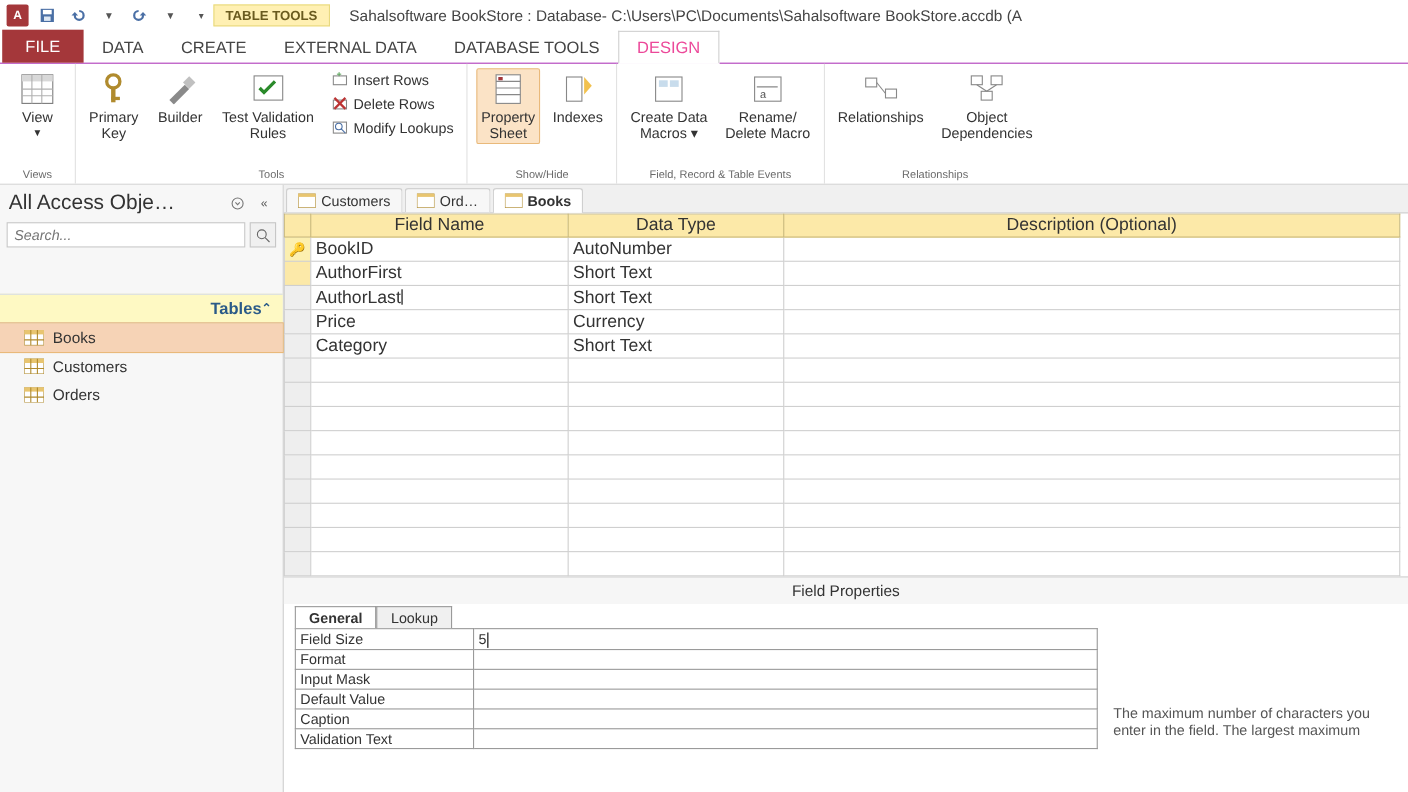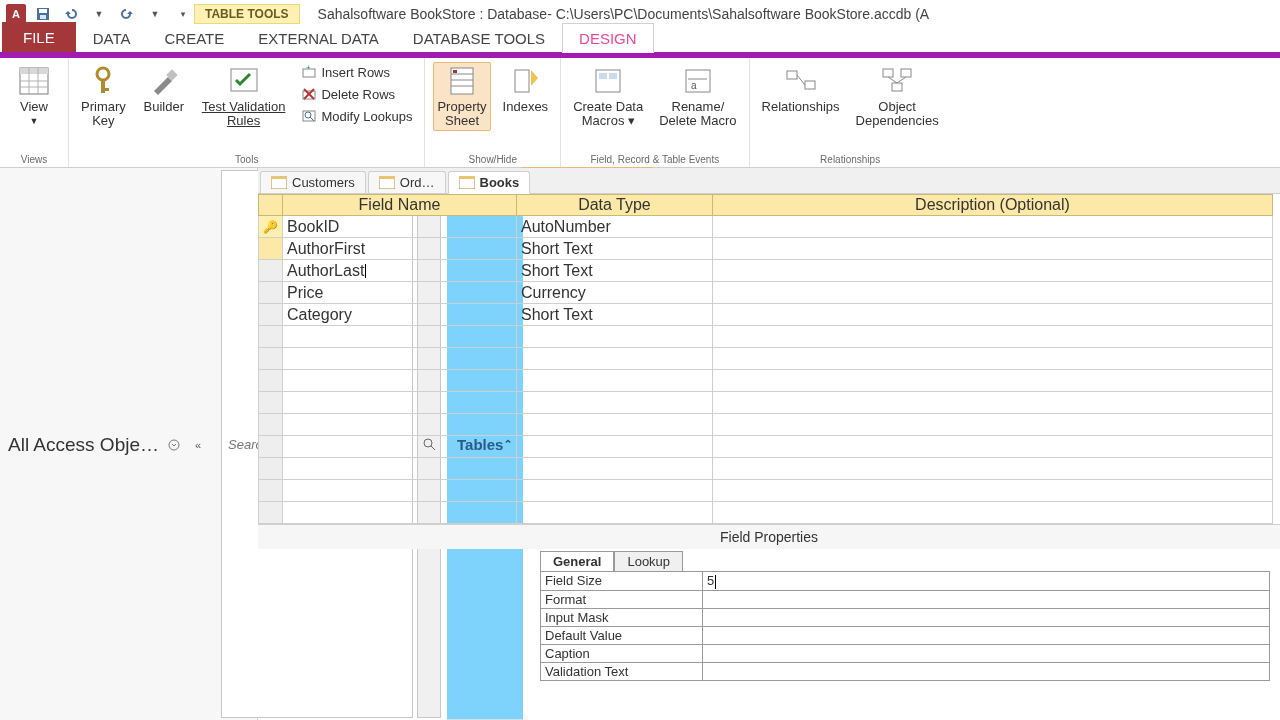--- a/index.html
+++ b/index.html
@@ -9,48 +9,48 @@
 .titlebar { height: 28px; background: #fff; display: flex; align-items: center; }
 .tb-left { display: flex; align-items: center; gap: 6px; padding-left: 6px; }
 .app-ico { width: 20px; height: 20px; background: #a4373a; border-radius: 2px; display:flex; align-items:center; justify-content:center; color:#fff; font-weight:bold; font-size:11px;}
 .qat-btn { width: 22px; height: 22px; display:flex; align-items:center; justify-content:center; color:#555; cursor:pointer;}
 .qat-btn svg { width:16px; height:16px; }
 .contextual { margin-left: auto; display:flex; align-items:center; }
 .ctx-label { background:#fff0b3; border:1px solid #e8d980; padding:2px 10px; font-size:12px; color:#6a5b1f; font-weight:600;}
 .window-title { padding-left: 18px; font-size: 14px; color:#444; flex:1; white-space:nowrap; overflow:hidden;}
 
 
-.ribbon-tabs { height: 30px; display:flex; align-items:flex-end; border-bottom:6px solid #a21caf; padding-left: 2px;}
+.ribbon-tabs { height: 30px; display:flex; align-items:flex-end; border-bottom:1px solid #a21caf; padding-left: 2px;}
 .rtab { padding: 6px 16px 5px; font-size: 15px; color:#444; cursor:pointer; border:1px solid transparent; border-bottom:none; }
 .rtab.file { background:#a4373a; color:#fff; font-weight:400; padding:6px 20px;}
 .rtab.active { color:#ec4899; border-color:#d0d0d0; border-bottom:1px solid #fff; background:#fff; margin-bottom:-1px;}
 
 
 .ribbon { height: 110px; background:#fff; border-bottom:1px solid #cfcfcf; display:flex; }
 .rgroup { border-right:1px solid #e2e2e2; padding: 4px 8px 2px; display:flex; flex-direction:column; align-items:center; justify-content:space-between;}
 .rgroup-body { display:flex; align-items:flex-start; gap:8px; flex:1;}
 .rgroup-label { font-size:10px; color:#6a6a6a; padding-top:2px;}
 .rbtn-lg { display:flex; flex-direction:column; align-items:center; justify-content:flex-start; gap:2px; padding:2px 4px; cursor:pointer; text-align:center; min-width:52px;}
 .rbtn-lg.highlight { background:#fbe3c6; border:1px solid #e9b97a; border-radius:2px; padding:1px 3px;}
 .rbtn-lg .ico { width:34px; height:34px; display:flex; align-items:center; justify-content:center;}
 .rbtn-lg .lbl { font-size:13px; line-height:1.1; color:#333;}
 .rbtn-sm { display:flex; align-items:center; gap:4px; font-size:13px; color:#333; padding:2px 4px; cursor:pointer;}
 .rbtn-sm .ico-sm { width:16px; height:16px; display:flex; align-items:center; justify-content:center;}
 .rcol { display:flex; flex-direction:column; gap:2px; justify-content:center;}
 
 
 .main { display:flex; height: calc(720px - 28px - 30px - 110px); }
-.navpane { width: 258px; border-right: 1px solid #cfcfcf; background:#f7f7f7; display:flex; flex-direction:row;}
+.navpane { width: 258px; border-right: 1px solid #cfcfcf; background:#f7f7f7; display:flex; flex-direction:column;}
 .nav-head { display:flex; align-items:center; padding:6px 8px 4px; gap:6px;}
 .nav-head-title { font-size:19px; font-weight:400; color:#333; flex:1; white-space:nowrap; overflow:hidden; text-overflow:ellipsis;}
 .nav-head-btn { width:18px; height:18px; display:flex; align-items:center; justify-content:center; cursor:pointer; color:#555;}
 .nav-search { display:flex; padding:2px 6px; gap:4px;}
 .nav-search input { flex:1; padding:3px 6px; font-size:13px; font-style:italic; color:#888; border:1px solid #c7c7c7;}
 .nav-search-btn { width:24px; border:1px solid #c7c7c7; background:#f0f0f0; display:flex; align-items:center; justify-content:center; cursor:pointer;}
-.nav-grouphead { padding:4px 10px; font-size:15px; font-weight:600; color:#2a5a88; background:#7dd3fc; display:flex; align-items:center; justify-content:center; cursor:pointer; border-top:1px solid #d7dee6; border-bottom:1px solid #d7dee6;}
+.nav-grouphead { padding:4px 10px; font-size:15px; font-weight:600; color:#2a5a88; background:#fef9c3; display:flex; align-items:center; justify-content:flex-end; cursor:pointer; border-top:1px solid #d7dee6; border-bottom:1px solid #d7dee6;margin-top:40px;}
 .nav-item { display:flex; align-items:center; gap:8px; padding:5px 14px 5px 22px; font-size:14px; color:#333; cursor:pointer;}
 .nav-item.active { background:#f6d3b6; outline:1px solid #e9b97a;}
 .nav-item .tbl-ico { width:18px; height:14px;}
 
 
 .work { flex:1; display:flex; flex-direction:column; position:relative;}
 .doc-tabs { display:flex; align-items:flex-end; height:26px; background:#f0f0f0; border-bottom:1px solid #cfcfcf; padding-left:2px;}
 .doc-tab { display:flex; align-items:center; gap:5px; padding:3px 10px; font-size:13px; border:1px solid #cfcfcf; border-bottom:none; background:#f7f7f7; cursor:pointer; margin-right:2px; border-top-left-radius:3px; border-top-right-radius:3px;}
 .doc-tab.active { background:#fff; border-bottom:1px solid #fff; margin-bottom:-1px; font-weight:600;}
 .doc-tab .tbl-ico { width:16px; height:13px;}
@@ -62,21 +62,21 @@
 .rowsel { width:22px; background:#eee; border:1px solid #cfcfcf; text-align:center; font-size:10px;}
 .rowsel.key { background:#fcefb0;}
 .col-fn { width:234px;}
 .col-dt { width:196px;}
 .col-desc { width:560px;}
 .key-ico { color:#8a6f1e; font-size:12px;}
 .rowsel.sel { background:#fce9a8;}
 
 
 .fp-title { text-align:center; font-size:14px; padding:4px 0; color:#333; background:#f6f6f6; border-top:1px solid #cfcfcf;}
-.fp-wrap { display:flex; padding:2px 10px 0 10px; gap:14px;justify-content:flex-end;}
+.fp-wrap { display:flex; padding:2px 10px 0 10px; gap:14px;}
 .fp-left { flex:0 0 730px;}
 .fp-tabs { display:flex;}
 .fp-tab { border:1px solid #9a9a9a; padding:2px 12px; font-size:13px; background:#f0f0f0; cursor:pointer; border-bottom:none;}
 .fp-tab.active { background:#fff; font-weight:600;}
 .fp-grid { border:1px solid #9a9a9a; width:100%; border-collapse:collapse;}
 .fp-grid td { border:1px solid #9a9a9a; padding:1px 4px; font-size:13px; height:18px;}
 .fp-grid td.k { width:162px; background:#fff;}
 .fp-grid td.v { background:#fff;}
 .fp-grid td.v.cur { background:#fff; }
 .fp-help { flex:1; font-size:13px; color:#555; padding-top:90px;}
@@ -176,21 +176,21 @@
           </div>
         <div class="lbl">Builder</div>
       </div>
       <div class="rbtn-lg">
         <div class="ico">
             <svg width="30" height="28">
               <rect x="2" y="2" width="26" height="22" fill="#fff" stroke="#888"></rect>
               <path d="M7 13 l4 4 l10 -10" stroke="#2a8a2a" stroke-width="3" fill="none"></path>
             </svg>
           </div>
-        <div class="lbl" style="white-space:pre-line;text-decoration:underline;">Test Validation
+        <div class="lbl" style="white-space:pre-line;">Test Validation
 Rules</div>
       </div>
       <div class="rcol">
         <div class="rbtn-sm">
           <div class="ico-sm">
               <svg width="14" height="14">
                 <rect x="1" y="4" width="12" height="8" fill="#fff" stroke="#888"></rect>
                 <text x="4" y="5" font-size="8" fill="#2a8a2a">+</text>
               </svg>
             </div>
@@ -348,20 +348,30 @@
         </div>
         <div class="nav-item">
           <svg class="tbl-ico" viewBox="0 0 18 14">
             <rect x="0" y="0" width="18" height="14" fill="#fff" stroke="#b08b2e"></rect>
             <rect x="0" y="0" width="18" height="4" fill="#e8c570"></rect>
             <line x1="6" y1="0" x2="6" y2="14" stroke="#b08b2e"></line>
             <line x1="12" y1="0" x2="12" y2="14" stroke="#b08b2e"></line>
             <line x1="0" y1="9" x2="18" y2="9" stroke="#b08b2e"></line>
           </svg>
           <span>Customers</span>
+        </div>
+        <div class="nav-item">
+          <svg class="tbl-ico" viewBox="0 0 18 14">
+            <rect x="0" y="0" width="18" height="14" fill="#fff" stroke="#b08b2e"></rect>
+            <rect x="0" y="0" width="18" height="4" fill="#e8c570"></rect>
+            <line x1="6" y1="0" x2="6" y2="14" stroke="#b08b2e"></line>
+            <line x1="12" y1="0" x2="12" y2="14" stroke="#b08b2e"></line>
+            <line x1="0" y1="9" x2="18" y2="9" stroke="#b08b2e"></line>
+          </svg>
+          <span>Orders</span>
         </div>
       </div>
   </div>
 
   <div class="work">
     <div class="doc-tabs" id="doc-tabs">
         <div class="doc-tab">
           <svg class="tbl-ico" viewBox="0 0 16 13">
             <rect x="0" y="0" width="16" height="13" fill="#fff" stroke="#b08b2e"></rect>
             <rect x="0" y="0" width="16" height="3" fill="#e8c570"></rect>
@@ -512,15 +522,16 @@
                 <td class="k">Caption</td>
                 <td class="v"></td>
               </tr>
               <tr>
                 <td class="k">Validation Text</td>
                 <td class="v"></td>
               </tr>
             </tbody>
         </table>
       </div>
+      <div class="fp-help">The maximum number of characters you enter in the field. The largest maximum</div>
     </div>
   </div>
 </div>
 
 </body></html>

